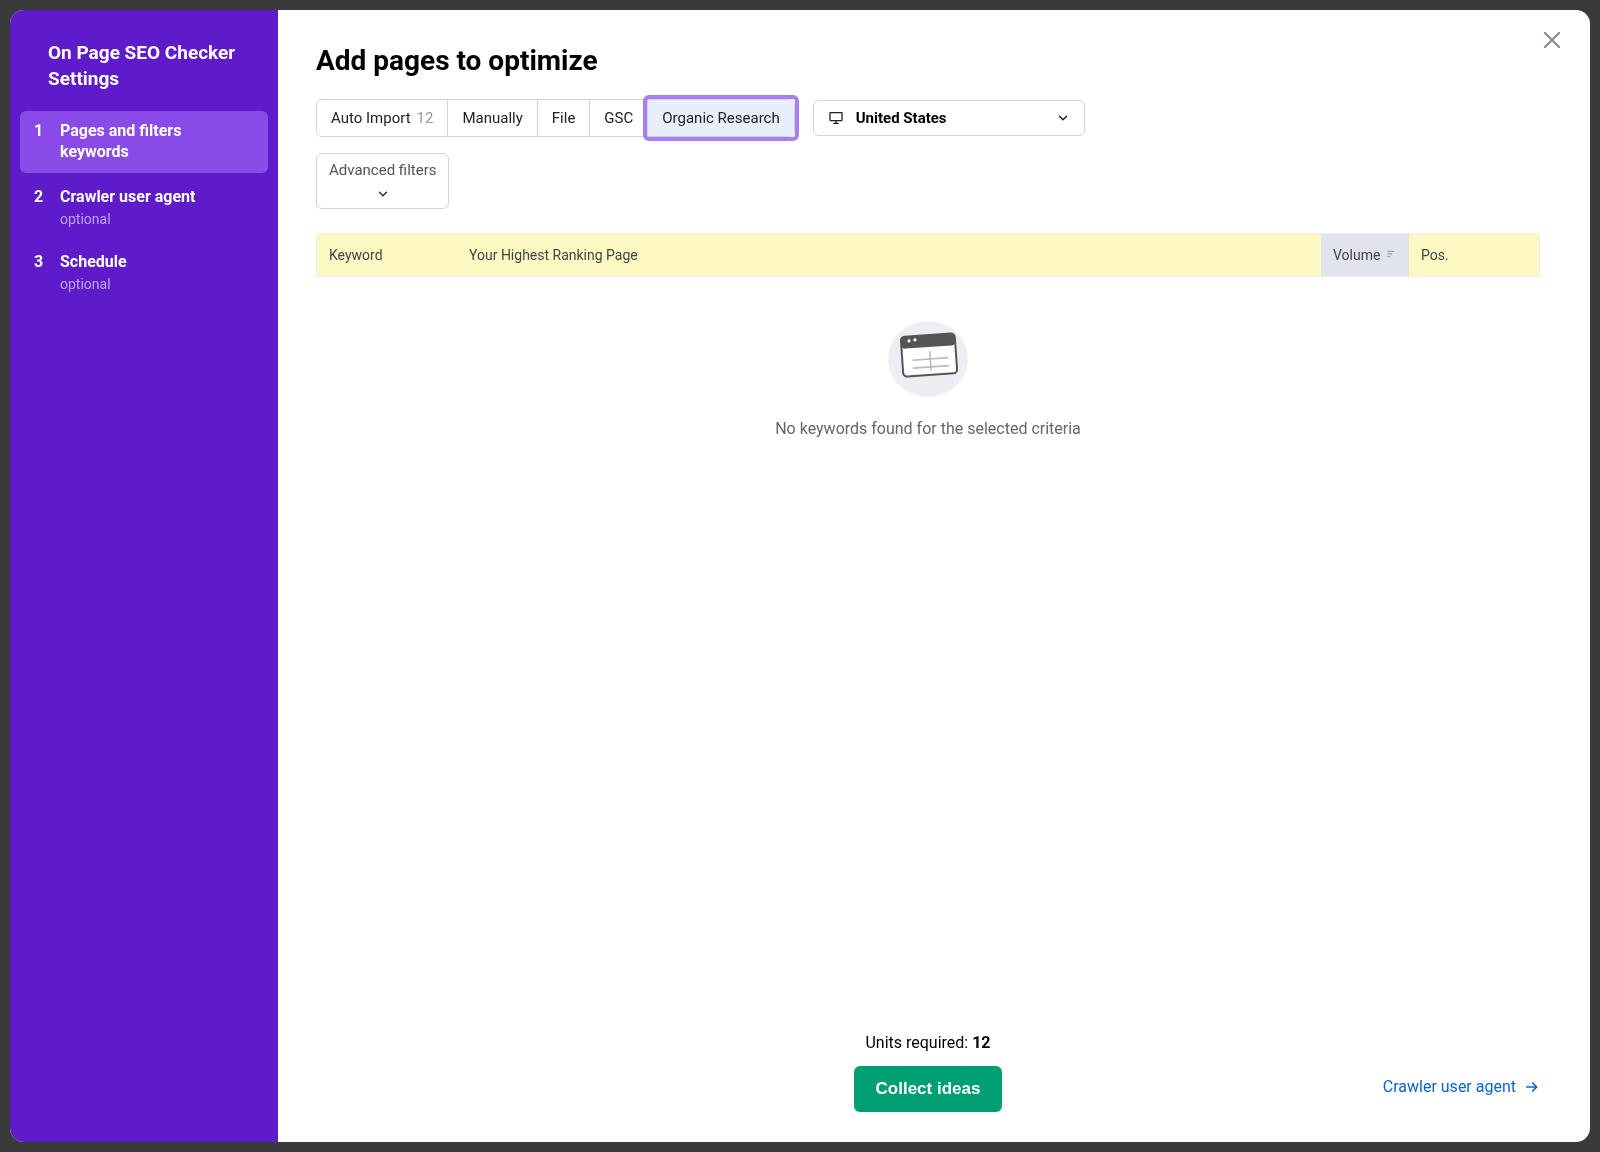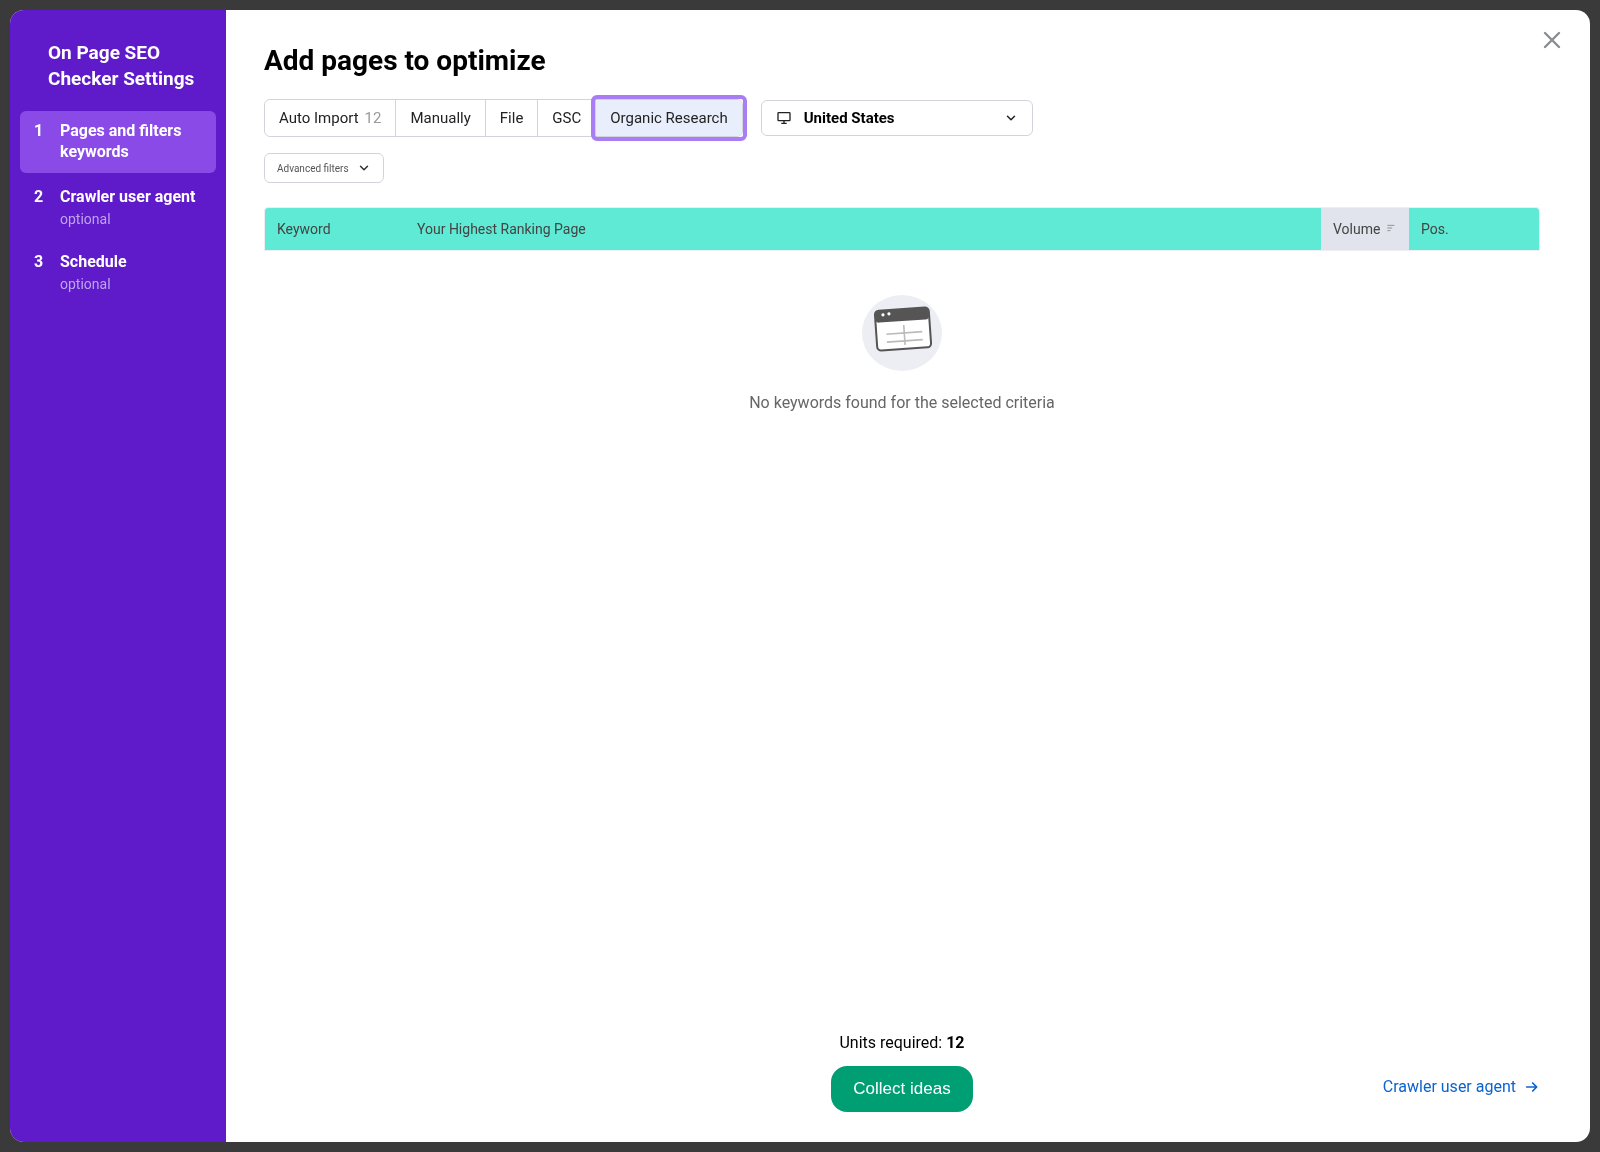--- a/index.html
+++ b/index.html
@@ -13,21 +13,21 @@
   .modal {
     position: absolute;
     top: 10px; left: 10px; right: 10px; bottom: 10px;
     background: #fff;
     border-radius: 14px;
     display: flex;
     overflow: hidden;
   }
   
   .sidebar {
-    width: 216px;
+    width: 268px;
     background: #5f1ac9;
     color: #fff;
     padding: 30px 0 8px 0;
     flex-shrink: 0;
   }
   .sidebar-title {
     font-size: 19px;
     font-weight: 700;
     line-height: 1.35;
     padding: 0 20px 20px 38px;
@@ -114,30 +114,31 @@
     justify-content: space-between;
   }
   .country-left{ display:flex; align-items:center; gap:12px;font-weight:bold;}
   .adv-filters {
     display: inline-flex;
     align-items: center;
     gap: 8px;
     border: 1px solid #d1d4db;
     border-radius: 6px;
     padding: 7px 12px;
-    font-size: 10px;
+    font-size: 15px;
     color: #555;
     cursor: pointer;
     align-self: flex-start;
     margin-bottom: 24px;
+    flex-direction: column;
   }
   
   .table-head {
     display: flex;
-    background: #5eead4;
+    background: #fef9c3;
     border-radius: 4px 4px 0 0;
     font-size: 14px;
     color: #444;
     border: 1px solid #eceef3;
   }
   .th { padding: 13px 12px; }
   .th-keyword { width: 140px; }
   .th-page { flex: 1; }
   .th-vol {
     width: 88px;
@@ -162,24 +163,24 @@
     text-align:center;
   }
   .units { font-size:16px; margin-bottom:14px;}
   .units strong{ font-weight:700;}
   .collect {
     background:#009688;
     background:#0b9e77;
     background:#00a87e;
     color:#fff;
     border:none;
-    border-radius:16px;
+    border-radius:6px;
     padding:13px 22px;
     font-size:17px;
-    font-weight:400;
+    font-weight:700;
     cursor:pointer;
   }
   .collect{ background:#009e73;}
   .next-link{
     position:absolute;
     right:50px;
     bottom:46px;
     color:#0b63ce;
     font-size:16px;
     display:flex;

